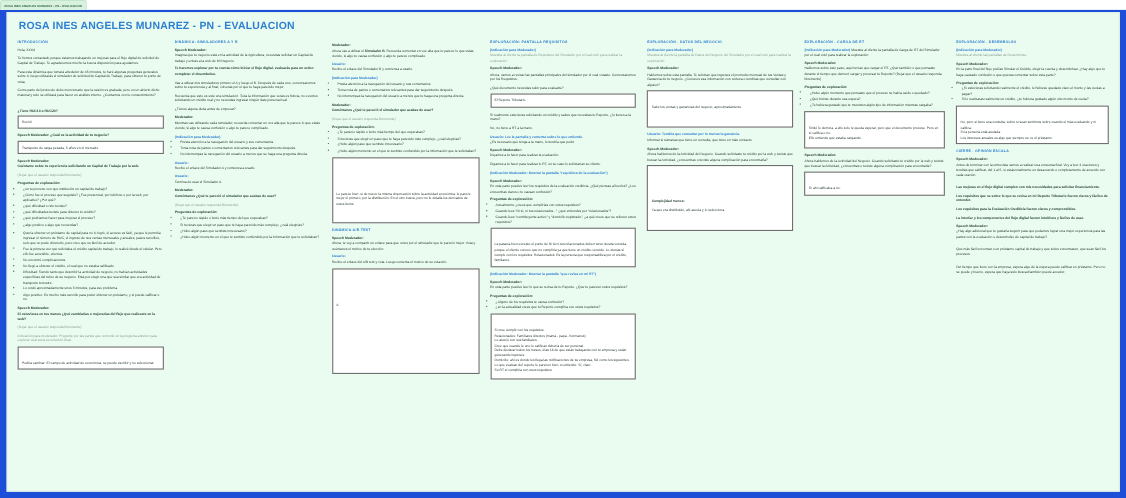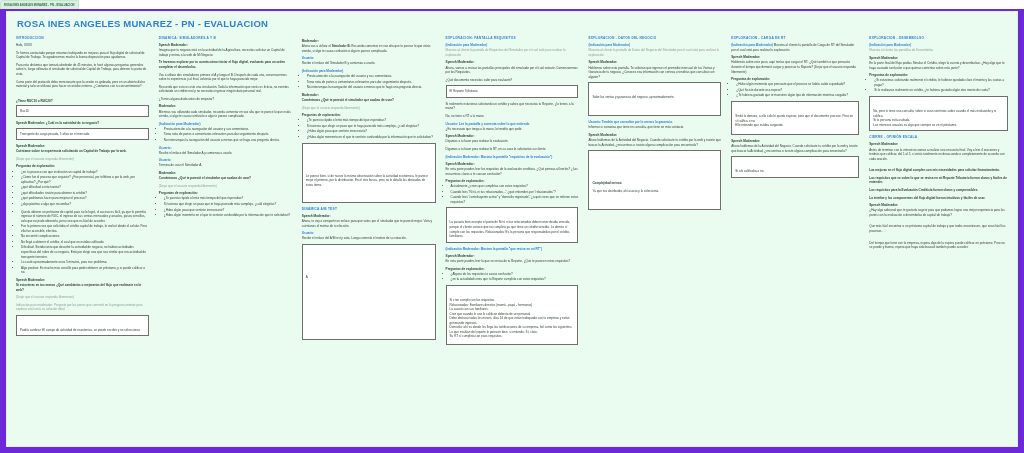--- a/index.html
+++ b/index.html
@@ -3,21 +3,21 @@
 <meta charset="utf-8">
 <style>
   * { box-sizing: border-box; }
   html, body {
     margin: 0; padding: 0;
     width: 1024px; height: 453px;
     overflow: hidden;
     background: #ffffff;
     font-family: "Liberation Sans", sans-serif;
   }
-  #app { position: relative; width: 1024px; height: 453px; background: #6d28d9; }
+  #app { position: relative; width: 1024px; height: 453px; background: #1d4ed8; }
 
   
   .tabstrip {
     height: 9px;
     background: #ffffff;
     display: flex;
     align-items: stretch;
   }
   .tab {
     height: 9px;

